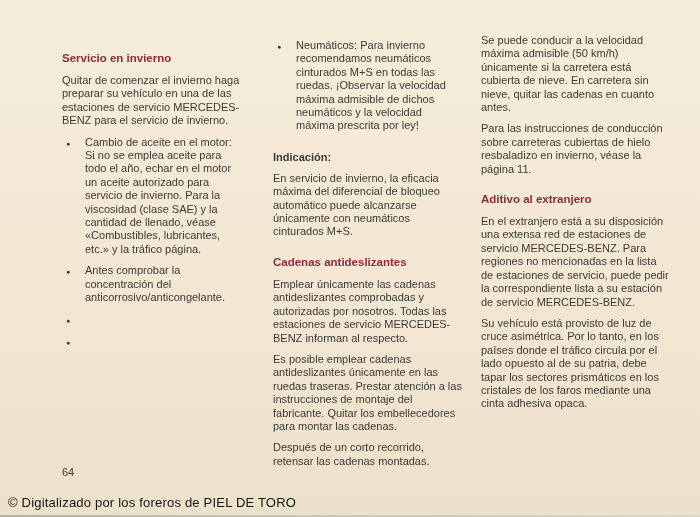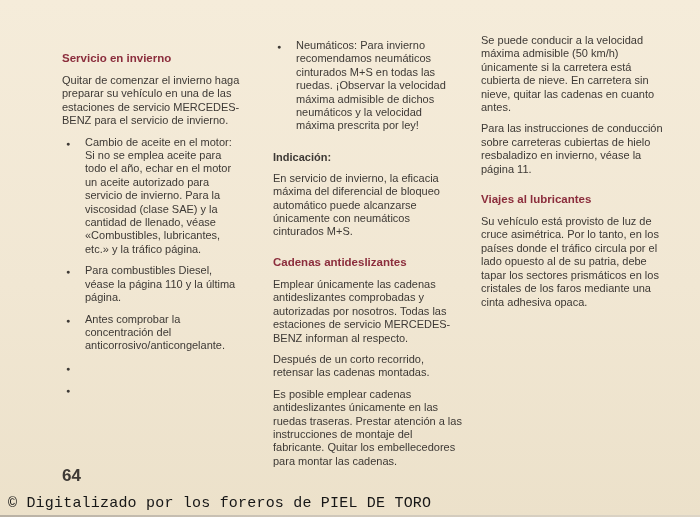--- a/index.html
+++ b/index.html
@@ -31,45 +31,41 @@
   .para{margin:8px 0 8px 0;}
   .bullet{display:flex;margin:0 0 8px 0;}
   .bullet .dot{
     flex:0 0 23px;width:23px;box-sizing:border-box;
     font-size:7px;line-height:13.4px;padding-left:4px;padding-top:1px;
     color:var(--text);
   }
   .bullet .btext{flex:1;}
   #page-number{
     position:absolute;left:62px;top:466px;
-    font-size:17px;color:var(--text);font-weight:bold;
+    font-size:11px;color:var(--text);
   }
   #watermark{
     position:absolute;left:8px;top:495px;
-    font-size:15px;color:#161616;letter-spacing:0.2px;font-family:Liberation Mono, monospace;
+    font-size:13px;color:#161616;letter-spacing:0.2px;
   }
   #scan-edge{
     position:absolute;left:0;right:0;bottom:0;height:2px;
     background:linear-gradient(90deg,#b9b1a4 0%,#cdc5b8 40%,#ddd5c6 100%);
   }
 </style>
 </head>
 <body>
 
 <div id="page">
   <div class="col" id="col-0">
       <h3 class="heading">Servicio en invierno</h3>
       <p class="para">Quitar de comenzar el invierno haga preparar su vehículo en una de las estaciones de servicio MERCEDES-BENZ para el servicio de invierno.</p>
       <div class="bullet">
         <span class="dot">●</span>
         <span class="btext">Cambio de aceite en el motor: Si no se emplea aceite para todo el año, echar en el motor un aceite autorizado para servicio de invierno. Para la viscosidad (clase SAE) y la cantidad de llenado, véase «Combustibles, lubricantes, etc.» y la tráfico página.</span>
-      </div>
-      <div class="bullet">
-        <span class="dot">●</span>
-        <span class="btext">Para combustibles Diesel, véase la página 110 y la última página.</span>
       </div>
       <div class="bullet">
         <span class="dot">●</span>
         <span class="btext">Antes comprobar la concentración del anticorrosivo/anticongelante.</span>
       </div>
       <div class="bullet">
         <span class="dot">●</span>
       </div>
       <div class="bullet">
         <span class="dot">●</span>
@@ -77,26 +73,27 @@
     </div>
   <div class="col" id="col-1">
       <div class="bullet">
         <span class="dot">●</span>
         <span class="btext">Neumáticos: Para invierno recomendamos neumáticos cinturados M+S en todas las ruedas. ¡Observar la velocidad máxima admisible de dichos neumáticos y la velocidad máxima prescrita por ley!</span>
       </div>
       <h4 class="subheading">Indicación:</h4>
       <p class="para">En servicio de invierno, la eficacia máxima del diferencial de bloqueo automático puede alcanzarse únicamente con neumáticos cinturados M+S.</p>
       <h3 class="heading">Cadenas antideslizantes</h3>
       <p class="para">Emplear únicamente las cadenas antideslizantes comprobadas y autorizadas por nosotros. Todas las estaciones de servicio MERCEDES-BENZ informan al respecto.</p>
+      <p class="para">Es posible emplear cadenas antideslizantes únicamente en las ruedas traseras. Prestar atención a las instrucciones de montaje del fabricante. Quitar los embellecedores para montar las cadenas.</p>
       <p class="para">Después de un corto recorrido, retensar las cadenas montadas.</p>
-      <p class="para">Es posible emplear cadenas antideslizantes únicamente en las ruedas traseras. Prestar atención a las instrucciones de montaje del fabricante. Quitar los embellecedores para montar las cadenas.</p>
     </div>
   <div class="col" id="col-2">
       <p class="para">Se puede conducir a la velocidad máxima admisible (50 km/h) únicamente si la carretera está cubierta de nieve. En carretera sin nieve, quitar las cadenas en cuanto antes.</p>
       <p class="para">Para las instrucciones de conducción sobre carreteras cubiertas de hielo resbaladizo en invierno, véase la página 11.</p>
-      <h3 class="heading">Viajes al lubricantes</h3>
+      <h3 class="heading">Aditivo al extranjero</h3>
+      <p class="para">En el extranjero está a su disposición una extensa red de estaciones de servicio MERCEDES-BENZ. Para regiones no mencionadas en la lista de estaciones de servicio, puede pedir la correspondiente lista a su estación de servicio MERCEDES-BENZ.</p>
       <p class="para">Su vehículo está provisto de luz de cruce asimétrica. Por lo tanto, en los países donde el tráfico circula por el lado opuesto al de su patria, debe tapar los sectores prismáticos en los cristales de los faros mediante una cinta adhesiva opaca.</p>
     </div>
 
   <div id="page-number">64</div>
   <div id="watermark">© Digitalizado por los foreros de PIEL DE TORO</div>
   <div id="scan-edge"></div>
 </div>
 
 </body></html>

